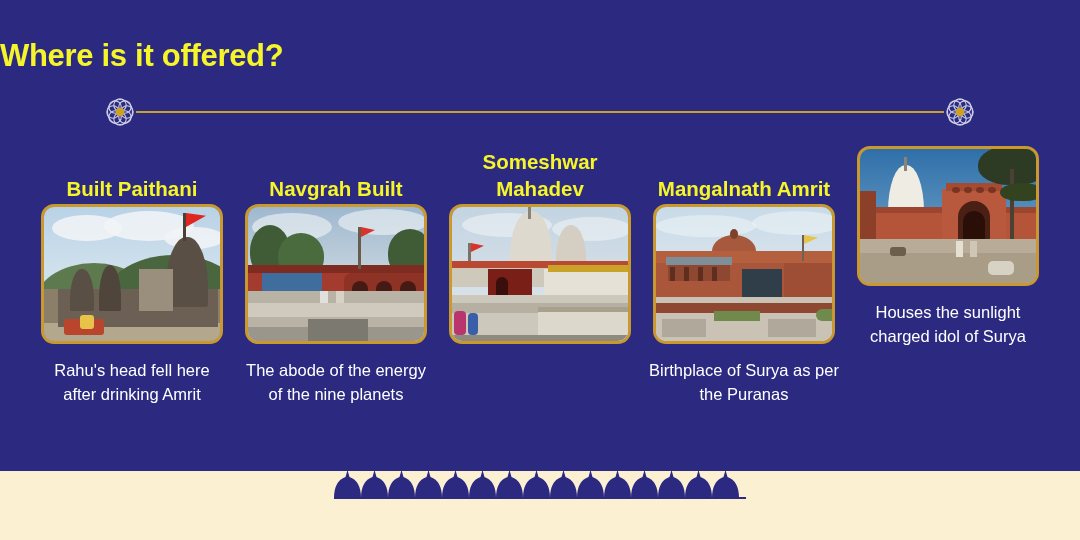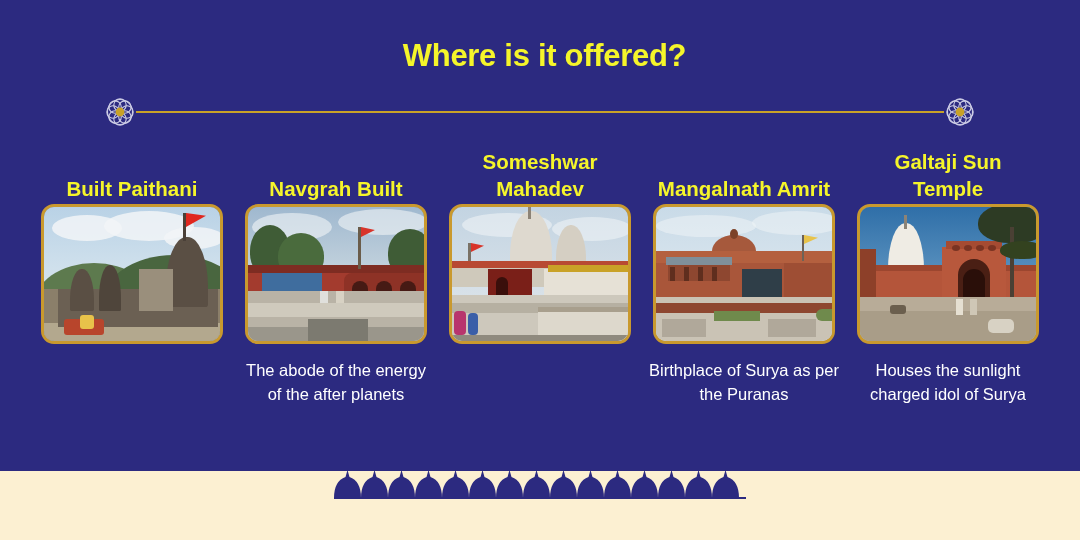--- a/index.html
+++ b/index.html
@@ -13,23 +13,22 @@
     position: relative;
     width: 1080px; height: 540px;
     background: #2c2a80;
     display: flex;
     flex-direction: column;
   }
 
   
   .title-wrap {
     width: 100%;
-    text-align: center;
+    text-align: left;
     padding-top: 38px;
-    padding-left: 9px;
   }
   .title {
     font-size: 31px;
     font-weight: bold;
     color: #f5f52a;
     letter-spacing: -0.3px;
   }
 
   
   .divider {
@@ -192,20 +191,21 @@
           <div class="shikhara" style="left:122px;top:30px;width:42px;height:70px;background:#5a4f44;"></div>
           <div class="shikhara" style="left:26px;top:62px;width:24px;height:42px;background:#5a4f44;"></div>
           <div class="shikhara" style="left:55px;top:58px;width:22px;height:46px;background:#4f453b;"></div>
           <div class="blk" style="left:95px;top:62px;width:34px;height:42px;background:#9a8f7c;"></div>
           <div class="blk" style="left:139px;top:6px;width:3px;height:28px;background:#4a4038;"></div>
           <div class="blk" style="left:142px;top:6px;width:20px;height:14px;background:#e0271f;clip-path:polygon(0 0,100% 20%,0 100%);"></div>
           <div class="blk" style="left:20px;top:112px;width:40px;height:16px;background:#b8452c;border-radius:3px;"></div>
           <div class="blk" style="left:36px;top:108px;width:14px;height:14px;background:#e8c34a;border-radius:3px;"></div>
         </div>
       </div>
+      <div class="card-caption">Rahu's head fell here after drinking Amrit</div>
     </div>
 
     <div class="card">
       <div class="card-title">Navgrah Built</div>
       <div class="photo-frame">
         <div class="photo">
           <div class="sky s2"></div>
           <div class="cloud" style="left:4px;top:6px;width:80px;height:28px;opacity:.6;"></div>
           <div class="cloud" style="left:90px;top:2px;width:90px;height:26px;opacity:.6;"></div>
           <div class="tree" style="left:2px;top:18px;width:40px;height:52px;background:#3f5c36;"></div>
@@ -221,21 +221,21 @@
           <div class="blk" style="left:110px;top:20px;width:3px;height:42px;background:#6a5c4a;"></div>
           <div class="blk" style="left:113px;top:20px;width:14px;height:10px;background:#d8342a;clip-path:polygon(0 0,100% 30%,0 100%);"></div>
           <div class="ground" style="height:50px;background:#b9b3a6;"></div>
           <div class="blk" style="left:0;top:96px;width:182px;height:14px;background:#cfcabd;"></div>
           <div class="blk" style="left:0;top:120px;width:182px;height:20px;background:#9a968b;"></div>
           <div class="blk" style="left:60px;top:112px;width:60px;height:28px;background:#7c7a70;"></div>
           <div class="blk" style="left:72px;top:84px;width:8px;height:12px;background:#e0e0dc;"></div>
           <div class="blk" style="left:88px;top:84px;width:8px;height:12px;background:#d8d2c4;"></div>
         </div>
       </div>
-      <div class="card-caption">The abode of the energy of the after planets</div>
+      <div class="card-caption">The abode of the energy of the nine planets</div>
     </div>
 
     <div class="card">
       <div class="card-title">Someshwar Mahadev</div>
       <div class="photo-frame">
         <div class="photo">
           <div class="sky s3"></div>
           <div class="cloud" style="left:10px;top:6px;width:90px;height:24px;opacity:.55;"></div>
           <div class="cloud" style="left:100px;top:10px;width:80px;height:24px;opacity:.55;"></div>
           <div class="shikhara" style="left:58px;top:4px;width:42px;height:62px;background:#ded9cf;"></div>
@@ -286,21 +286,20 @@
           <div class="blk" style="left:6px;top:112px;width:44px;height:18px;background:#b0a89a;"></div>
           <div class="blk" style="left:112px;top:112px;width:48px;height:18px;background:#b0a89a;"></div>
           <div class="blk" style="left:58px;top:104px;width:46px;height:10px;background:#6f8a4c;"></div>
           <div class="blk" style="left:160px;top:102px;width:22px;height:12px;background:#6f8a4c;border-radius:6px;"></div>
         </div>
       </div>
       <div class="card-caption">Birthplace of Surya as per the Puranas</div>
     </div>
 
     <div class="card">
-      <div class="photo-frame-title card-title">Galtaji Sun Temple</div>
       <div class="photo-frame">
         <div class="photo">
           <div class="sky s5"></div>
           <div class="shikhara" style="left:28px;top:16px;width:36px;height:64px;background:#efece4;"></div>
           <div class="blk" style="left:44px;top:8px;width:3px;height:14px;background:#8c8376;"></div>
           <div class="blk" style="left:0;top:62px;width:182px;height:34px;background:#b4553a;"></div>
           <div class="blk" style="left:0;top:58px;width:182px;height:6px;background:#9c462f;"></div>
           <div class="blk" style="left:82px;top:40px;width:64px;height:56px;background:#b8583c;"></div>
           <div class="blk" style="left:86px;top:34px;width:56px;height:8px;background:#a54b32;"></div>
           <div class="blk" style="left:92px;top:38px;width:8px;height:6px;background:#7a3322;border-radius:50%;"></div>

